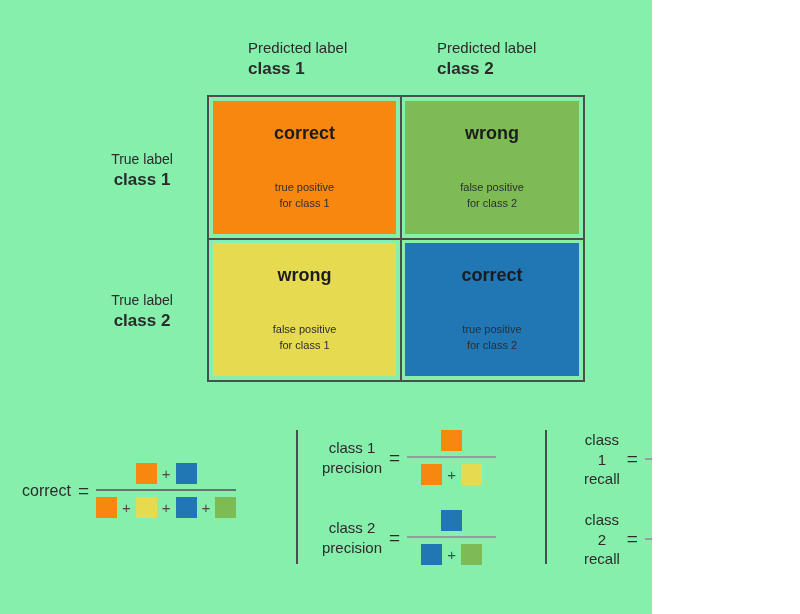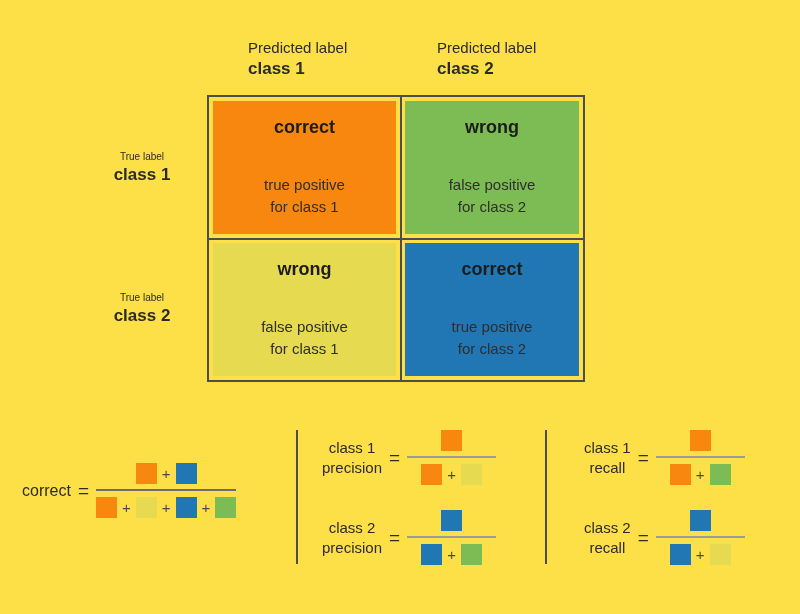--- a/index.html
+++ b/index.html
@@ -1,35 +1,35 @@
 <!DOCTYPE html>
 <html><head>
 <meta charset="utf-8">
 <style>
   html,body { margin:0; padding:0; background:#ffffff; }
   body { font-family:"Liberation Sans", sans-serif; color:#2b2b2b; }
-  .canvas { position:relative; width:800px; height:614px; background:#fde047; overflow:hidden; }
+  .canvas { position:relative; width:652px; height:614px; background:#86efac; overflow:hidden; }
 
   
   .col-header { position:absolute; top:38px; text-align:left; line-height:1.35; }
   .col-header .small { font-size:15px; }
   .col-header .big { font-size:17px; font-weight:bold; }
 
   
   .row-header { position:absolute; left:83px; width:118px; text-align:center; line-height:1.35; }
-  .row-header .small { font-size:10px; }
+  .row-header .small { font-size:14px; }
   .row-header .big { font-size:17px; font-weight:bold; }
 
   
   .matrix-frame { position:absolute; left:207px; top:95px; width:374px; height:283px;
                   border:2px solid #4d4d4d; }
   .cell { position:absolute; display:flex; flex-direction:column; align-items:center;
           justify-content:center; text-align:center;gap:32px; }
   .cell .verdict { font-size:18px; font-weight:bold; color:#1c1c1c; margin-bottom:4px; }
-  .cell .sub { font-size:15px; color:#2e2e2e; line-height:1.45; }
+  .cell .sub { font-size:11px; color:#2e2e2e; line-height:1.45; }
   .cell-tl { left:4px;  top:4px;   width:183px; height:133px; }
   .cell-tr { left:196px; top:4px;  width:174px; height:133px; }
   .cell-bl { left:4px;  top:146px; width:183px; height:133px; }
   .cell-br { left:196px; top:146px; width:174px; height:133px; }
   .div-v { position:absolute; left:191px; top:0; width:2px; height:283px; background:#4d4d4d; }
   .div-h { position:absolute; left:0; top:141px; width:374px; height:2px; background:#4d4d4d; }
 
   
   .formula { position:absolute; display:flex; align-items:center; }
   .f-label { font-size:16px; }

